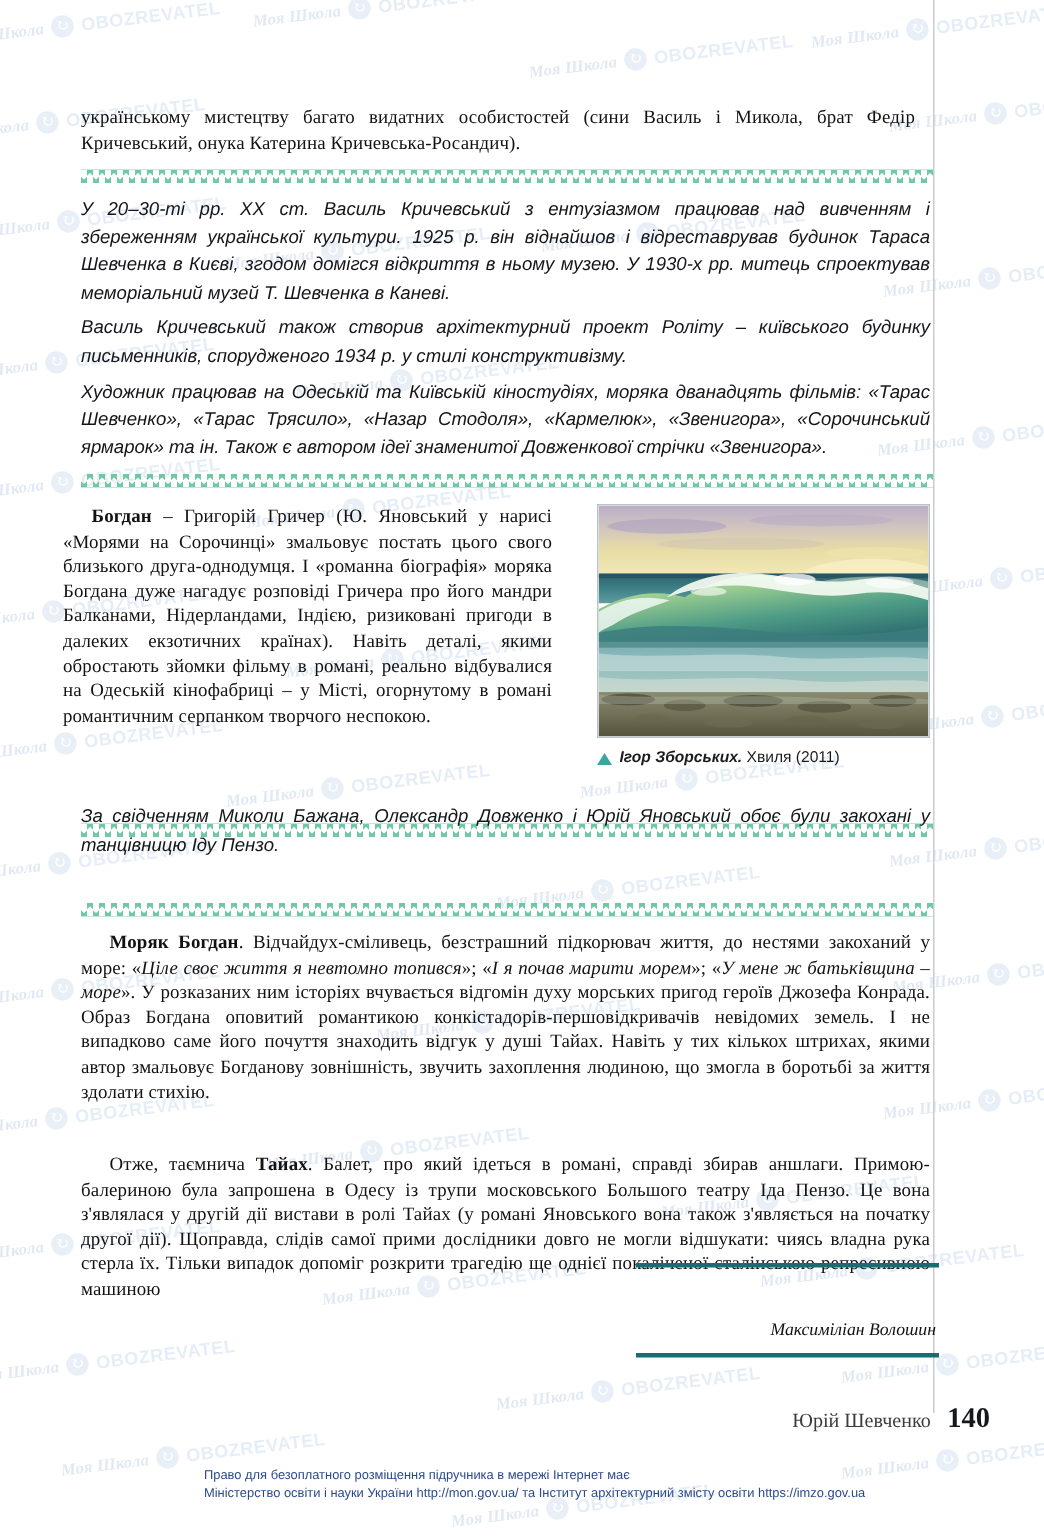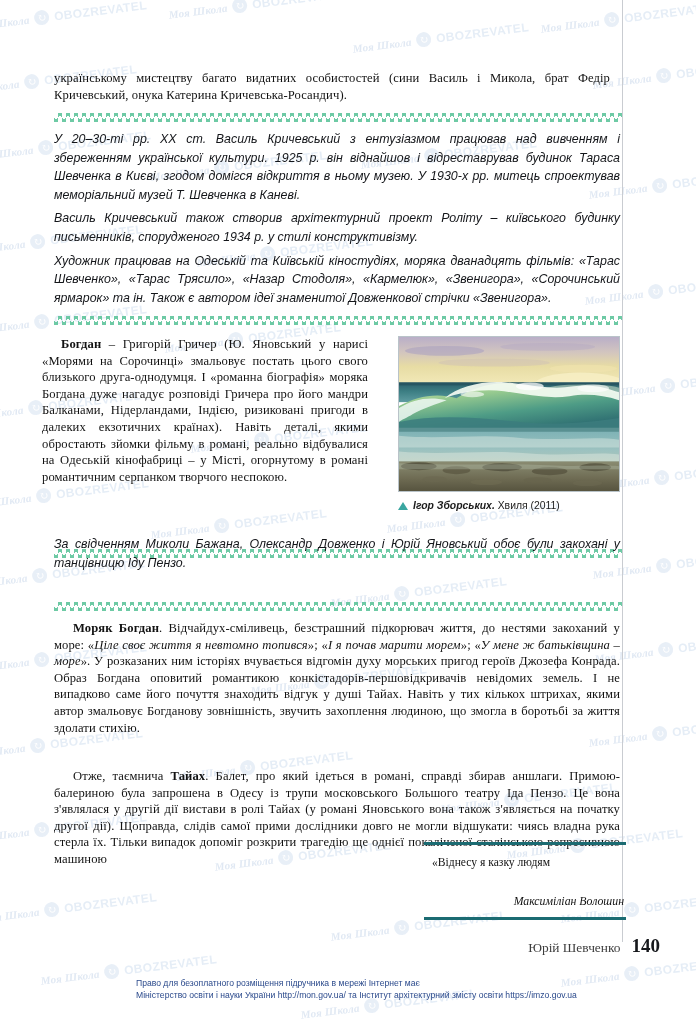--- a/index.html
+++ b/index.html
@@ -550,21 +550,20 @@
 
     <div class="body-text indent" style="left:54px; top:620px; width:566px;">
       <p><b>Моряк Богдан</b><span>. Відчайдух-сміливець, безстрашний підкорювач життя, до нестями закоханий у море: «</span><i>Ціле своє життя я невтомно топився</i><span>»; «</span><i>І я почав марити морем</i><span>»; «</span><i>У мене ж батьківщина – море</i><span>». У розказаних ним історіях вчувається відгомін духу морських пригод героїв Джозефа Конрада. Образ Богдана оповитий романтикою конкістадорів-першовідкривачів невідомих земель. І не випадково саме його почуття знаходить відгук у душі Тайах. Навіть у тих кількох штрихах, якими автор змальовує Богданову зовнішність, звучить захоплення людиною, що змогла в боротьбі за життя здолати стихію.</span></p>
     </div>
 
     <div class="body-text indent" style="left:54px; top:768px; width:566px;">
       <p><span>Отже, таємнича </span><b>Тайах</b><span>. Балет, про який ідеться в романі, справді збирав аншлаги. Примою-балериною була запрошена в Одесу із трупи московського Большого театру Іда Пензо. Це вона з'являлася у другій дії вистави в ролі Тайах (у романі Яновського вона також з'являється на початку другої дії). Щоправда, слідів самої прими дослідники довго не могли відшукати: чиясь владна рука стерла їх. Тільки випадок допоміг розкрити трагедію ще однієї покаліченої сталінською репресивною машиною</span></p>
     </div>
 
     <div class="quote-box" style="left:424px; top:842px;">
-      <div class="q-line">«Віднесу я казку людям</div>
       <div class="q-author">Максиміліан Волошин</div>
     </div>
 
     <div class="running-head">
       <span class="rh-title">Юрій Шевченко</span>
       <span class="rh-page">140</span>
     </div>
 
     <div class="legal">
       <div>Право для безоплатного розміщення підручника в мережі Інтернет має</div>

